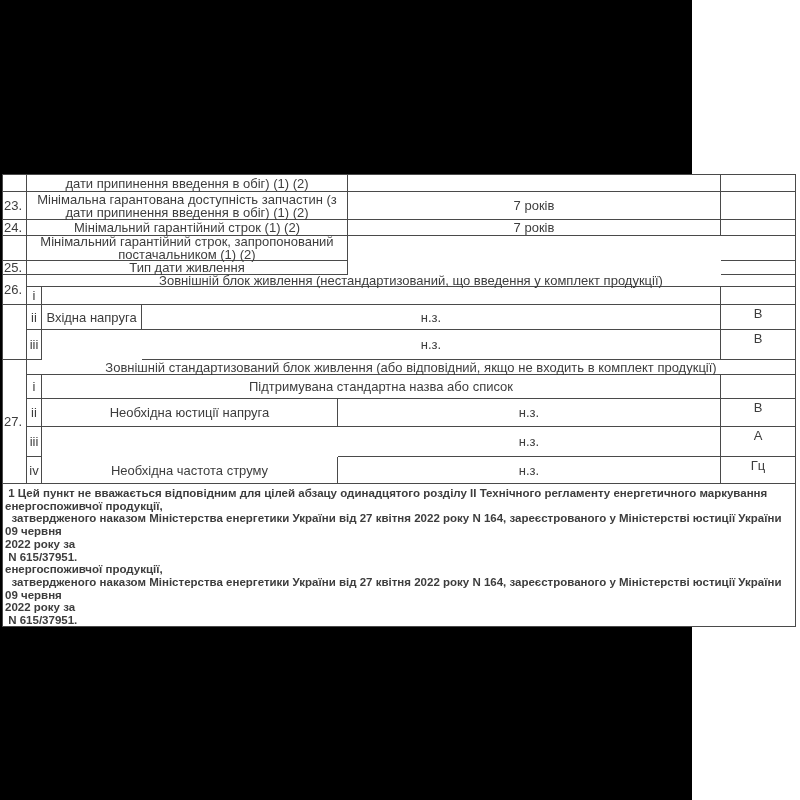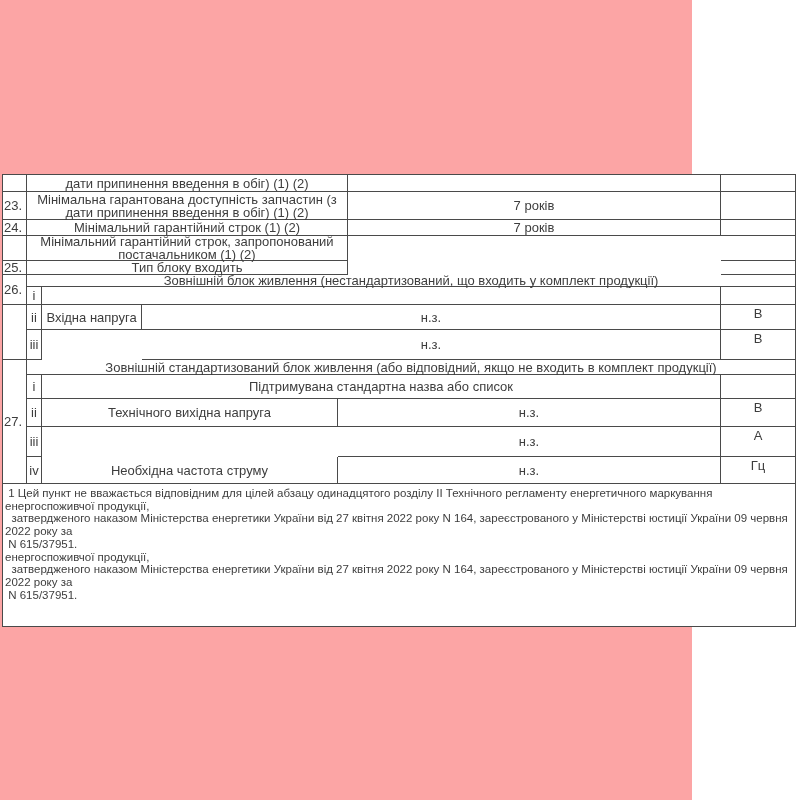--- a/index.html
+++ b/index.html
@@ -2,21 +2,21 @@
 <html><head>
 <meta charset="utf-8">
 <style>
   * { box-sizing: border-box; margin: 0; padding: 0; }
   html, body { background: #ffffff; }
   body {
     width: 800px; height: 800px; position: relative; overflow: hidden;
     font-family: "Liberation Sans", "DejaVu Sans", sans-serif;
     color: #3d3d3d;
   }
-  .page { position: absolute; left: 0; top: 0; width: 692px; height: 800px; background: #fca5a5; }
+  .page { position: absolute; left: 0; top: 0; width: 692px; height: 800px; background: #000000; }
 
   .spec-table {
     position: absolute; left: 2px; top: 174px;
     display: grid;
     grid-template-columns: 24px 15px 100px 196px 10px 373px 75px;
     grid-template-rows: 17px 28px 16px 25px 14px 12px 18px 25px 30px 15px 24px 28px 30px 27px 143px;
     border-top: 1px solid #4a4a4a;
     border-left: 1px solid #4a4a4a;
     font-size: 13px; line-height: 13px;
     background: #ffffff;
@@ -30,21 +30,21 @@
   .num  { justify-content: flex-start; text-align: left; padding-left: 1px; }
   .lbl  { padding: 0 2px; }
   .sub  { padding: 0; }
   .unit { align-items: flex-start; padding-top: 2px; }
   .hdr  { padding: 0 2px; }
   .narrow { padding: 0 3px; }
 
   .fnote {
     display: block; text-align: left;
     padding: 3px 2px 0 2px;
-    font-size: 11.5px; line-height: 12.7px;
+    font-size: 11.5px; line-height: 12.7px; font-weight: bold;
   }
   .fnote > div { white-space: pre-wrap; }
 </style>
 </head>
 <body>
 
 <div class="page">
   <div class="spec-table">
 
     <div class="c num" style="grid-area:1/1/2/2"></div>
@@ -60,25 +60,25 @@
     <div class="c num" style="grid-area:3/1/4/2">24.</div>
     <div class="c lbl" style="grid-area:3/2/4/6">Мінімальний гарантійний строк (1) (2)</div>
     <div class="c" style="grid-area:3/6/4/7">7 років</div>
     <div class="c unit" style="grid-area:3/7/4/8"></div>
 
     <div class="c num" style="grid-area:4/1/5/2"></div>
     <div class="c lbl" style="grid-area:4/2/5/6">Мінімальний гарантійний строк, запропонований постачальником (1) (2)</div>
     <div class="c unit" style="grid-area:4/7/5/8"></div>
 
     <div class="c num" style="grid-area:5/1/6/2">25.</div>
-    <div class="c lbl" style="grid-area:5/2/6/6">Тип блоку входить</div>
+    <div class="c lbl" style="grid-area:5/2/6/6">Тип дати живлення</div>
     <div class="c unit" style="grid-area:5/7/6/8"></div>
 
     <div class="c num" style="grid-area:6/1/8/2">26.</div>
-    <div class="c hdr" style="grid-area:6/2/7/8">Зовнішній блок живлення (нестандартизований, що входить у комплект продукції)</div>
+    <div class="c hdr" style="grid-area:6/2/7/8">Зовнішній блок живлення (нестандартизований, що введення у комплект продукції)</div>
 
     <div class="c sub" style="grid-area:7/2/8/3">i</div>
     <div class="c" style="grid-area:7/3/8/7"></div>
     <div class="c unit" style="grid-area:7/7/8/8"></div>
 
     <div class="c num" style="grid-area:8/1/10/2"></div>
 
     <div class="c sub" style="grid-area:8/2/9/3">ii</div>
     <div class="c narrow" style="grid-area:8/3/9/4">Вхідна напруга</div>
     <div class="c" style="grid-area:8/4/9/7">н.з.</div>
@@ -89,21 +89,21 @@
     <div class="c unit" style="grid-area:9/7/10/8">В</div>
 
     <div class="c num" style="grid-area:10/1/15/2">27.</div>
     <div class="c hdr" style="grid-area:10/2/11/8">Зовнішній стандартизований блок живлення (або відповідний, якщо не входить в комплект продукції)</div>
 
     <div class="c sub" style="grid-area:11/2/12/3">i</div>
     <div class="c" style="grid-area:11/3/12/7">Підтримувана стандартна назва або список</div>
     <div class="c unit" style="grid-area:11/7/12/8"></div>
 
     <div class="c sub" style="grid-area:12/2/13/3">ii</div>
-    <div class="c lbl" style="grid-area:12/3/13/5">Технічного вихідна напруга</div>
+    <div class="c lbl" style="grid-area:12/3/13/5">Необхідна юстиції напруга</div>
     <div class="c" style="grid-area:12/5/13/7">н.з.</div>
     <div class="c unit" style="grid-area:12/7/13/8">В</div>
 
     <div class="c sub" style="grid-area:13/2/14/3">iii</div>
     <div class="c" style="grid-area:13/5/14/7">н.з.</div>
     <div class="c unit" style="grid-area:13/7/14/8">А</div>
 
     <div class="c sub" style="grid-area:14/2/15/3">iv</div>
     <div class="c lbl" style="grid-area:14/3/15/5">Необхідна частота струму</div>
     <div class="c" style="grid-area:14/5/15/7">н.з.</div>

